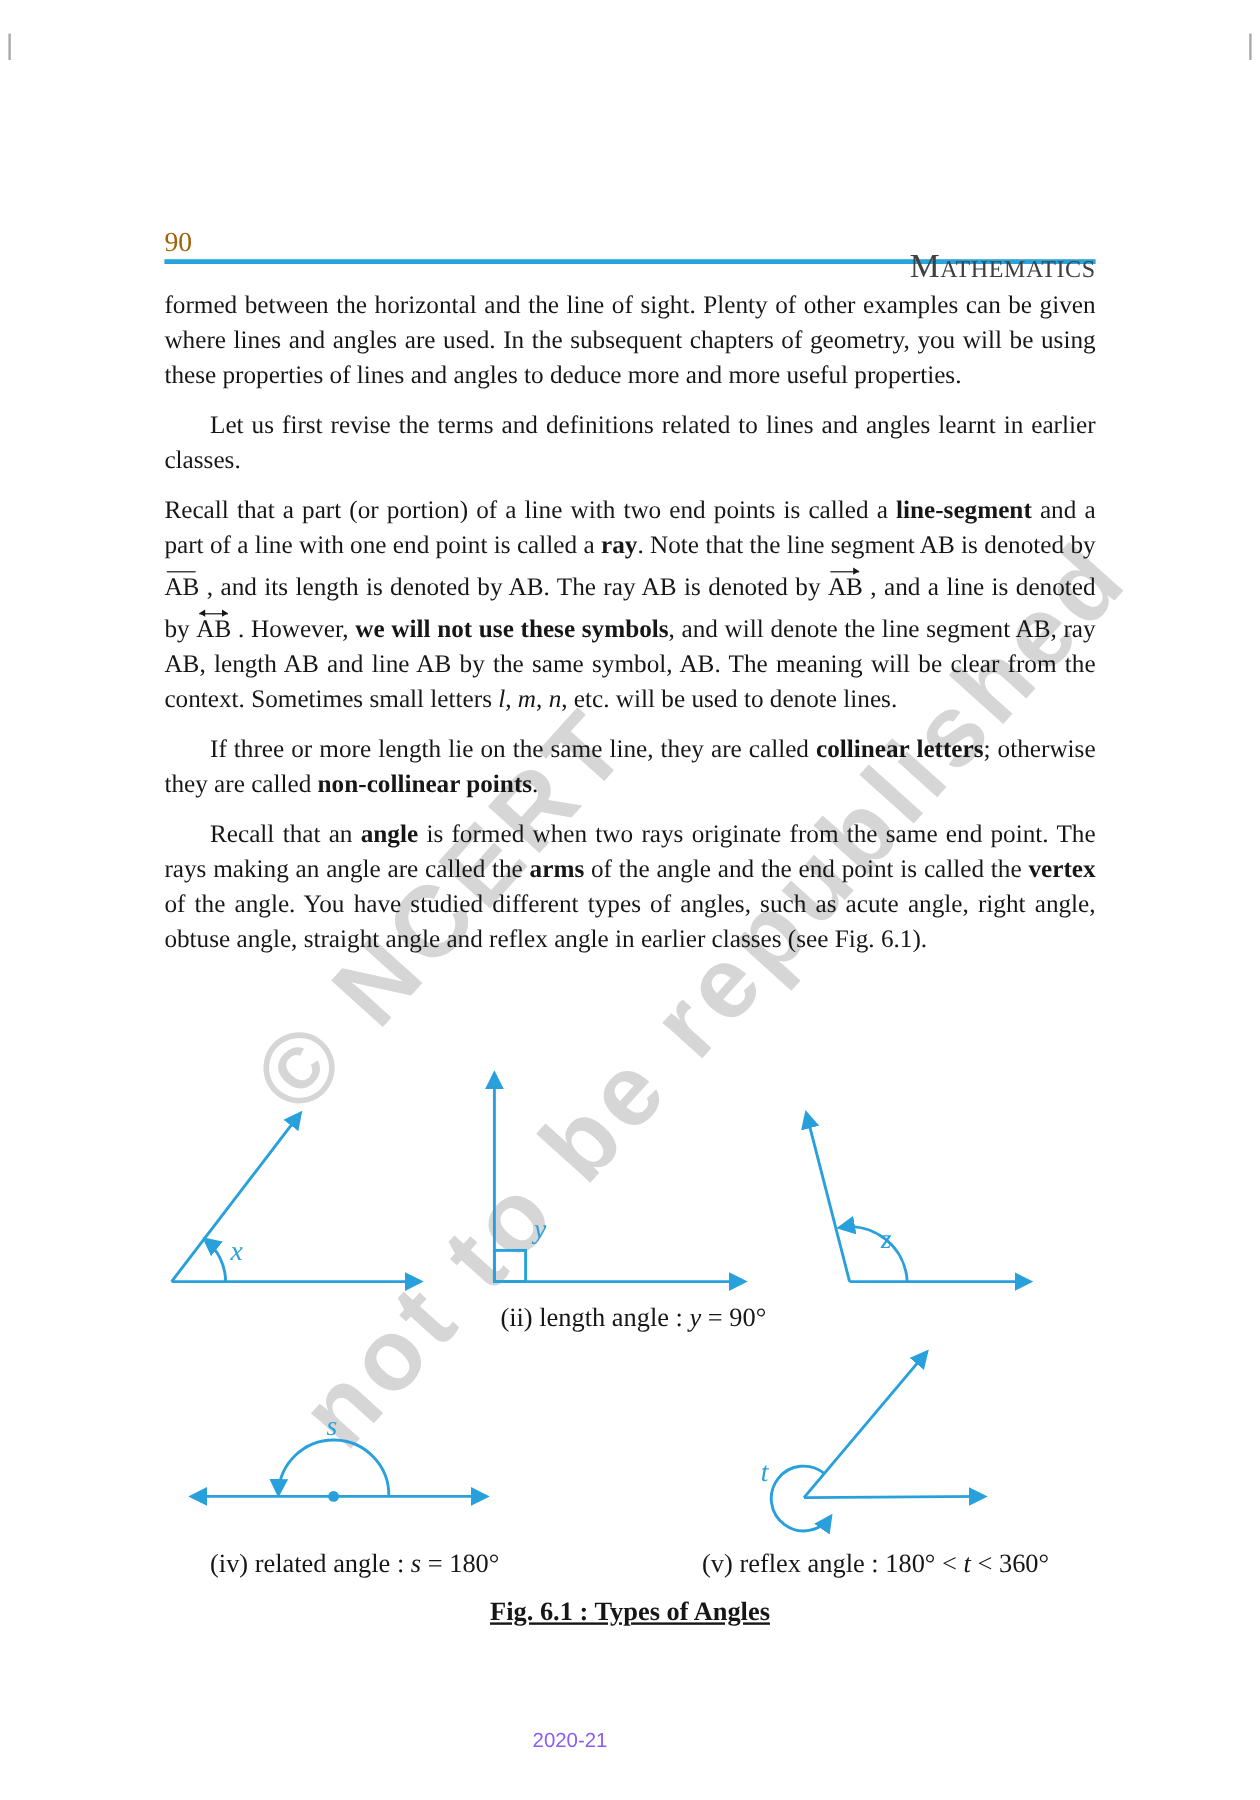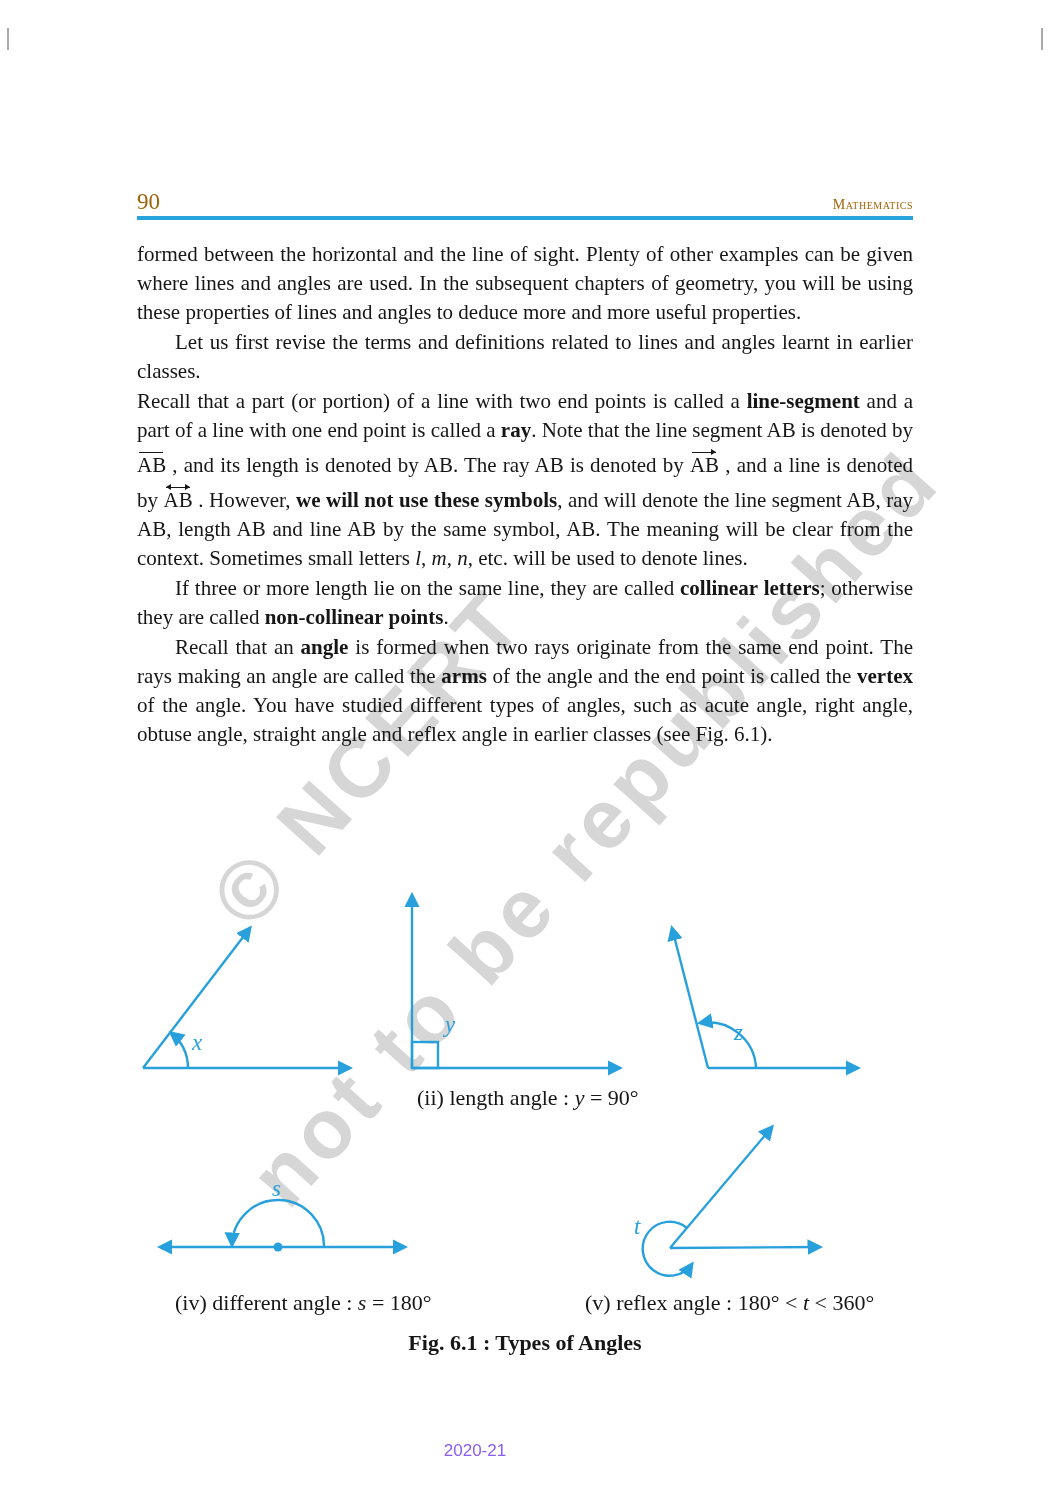--- a/index.html
+++ b/index.html
@@ -20,27 +20,27 @@
     position:absolute;z-index:0;color:var(--wm);
     font-family:"Liberation Sans", sans-serif;font-weight:bold;
     white-space:nowrap;letter-spacing:6px;pointer-events:none;
   }
   .wm1{font-size:84px;left:160px;top:710px;transform:rotate(-48deg);}
   .wm2{font-size:84px;left:105px;top:780px;transform:rotate(-48deg);}
   .content{position:absolute;z-index:1;left:137px;top:189px;width:776px;}
   .pagehead{position:relative;height:26px;}
   .pagenum{font-size:23px;color:#a16207;}
   .subject{
-    position:absolute;right:0;top:8px;font-size:14px;color:#a16207;
+    position:absolute;right:0;top:18px;font-size:28px;color:#404040;
     font-variant:small-caps;letter-spacing:0.5px;
   }
   .headrule{height:4px;background:var(--rule);margin-top:1px;}
   .body-text{margin-top:20px;font-size:21px;line-height:29px;text-align:justify;}
   .para{margin-top:0;}
-  .para + .para{margin-top:1px;}
+  .para + .para{margin-top:13px;}
   .indent{text-indent:38px;}
   .section-heading{
     margin-top:22px;margin-bottom:6px;
     font-size:25px;font-weight:bold;color:var(--accent);
     font-family:"Liberation Serif", serif;text-align:left;text-indent:0;
   }
   .bold{font-weight:bold;}
   .ital{font-style:italic;}
   .absym{position:relative;display:inline-block;padding-top:10px;line-height:1;}
   .abbar{position:absolute;top:7px;left:2px;right:3px;height:0;border-top:1.7px solid var(--ink);}
@@ -60,21 +60,21 @@
   .diagram text{
     fill:var(--diagram);font-family:"Liberation Serif", serif;
     font-style:italic;font-size:23px;stroke:none;
   }
   .figcap{
     position:absolute;font-size:22px;white-space:nowrap;
     font-family:"Liberation Serif", serif;color:var(--ink);
   }
   .fig-title{
     position:absolute;left:0;top:1330px;width:1050px;text-align:center;
-    font-size:22px;font-weight:bold;color:var(--ink);
+    font-size:22px;font-weight:bold;color:var(--ink);text-decoration:underline;
   }
   .footer{
     position:absolute;left:0;top:1441px;width:950px;text-align:center;
     font-family:"Liberation Sans", sans-serif;font-size:17px;color:#8b5cf6;z-index:3;
   }
 </style>
 </head>
 <body>
 
 <div class="cropmark" style="left:7px;top:28px;"></div>
@@ -138,19 +138,19 @@
   </svg>
 
   <svg class="diagram" style="left:598px;top:1112px;" width="260" height="168">
     <line x1="72" y1="136" x2="222" y2="135" marker-end="url(#arr)"></line>
     <line x1="72" y1="136" x2="174" y2="15" marker-end="url(#arr)"></line>
     <path d="M 89 116 A 27 27 0 1 0 94 152" marker-end="url(#arr)"></path>
     <text x="36" y="122">t</text>
   </svg>
 
   <div class="figcap" style="left:417px;top:1085px;"><span>(ii) length angle : </span><span class="ital">y</span><span> = 90°</span></div>
-  <div class="figcap" style="left:175px;top:1290px;"><span>(iv) different angle : </span><span class="ital">s</span><span> = 180°</span></div>
+  <div class="figcap" style="left:175px;top:1290px;"><span>(iv) related angle : </span><span class="ital">s</span><span> = 180°</span></div>
   <div class="figcap" style="left:585px;top:1290px;"><span>(v) reflex angle : 180° &lt; </span><span class="ital">t</span><span> &lt; 360°</span></div>
 
   <div class="fig-title">Fig. 6.1 : Types of Angles</div>
 </div>
 
 <div class="footer">2020-21</div>
 
 </body></html>

